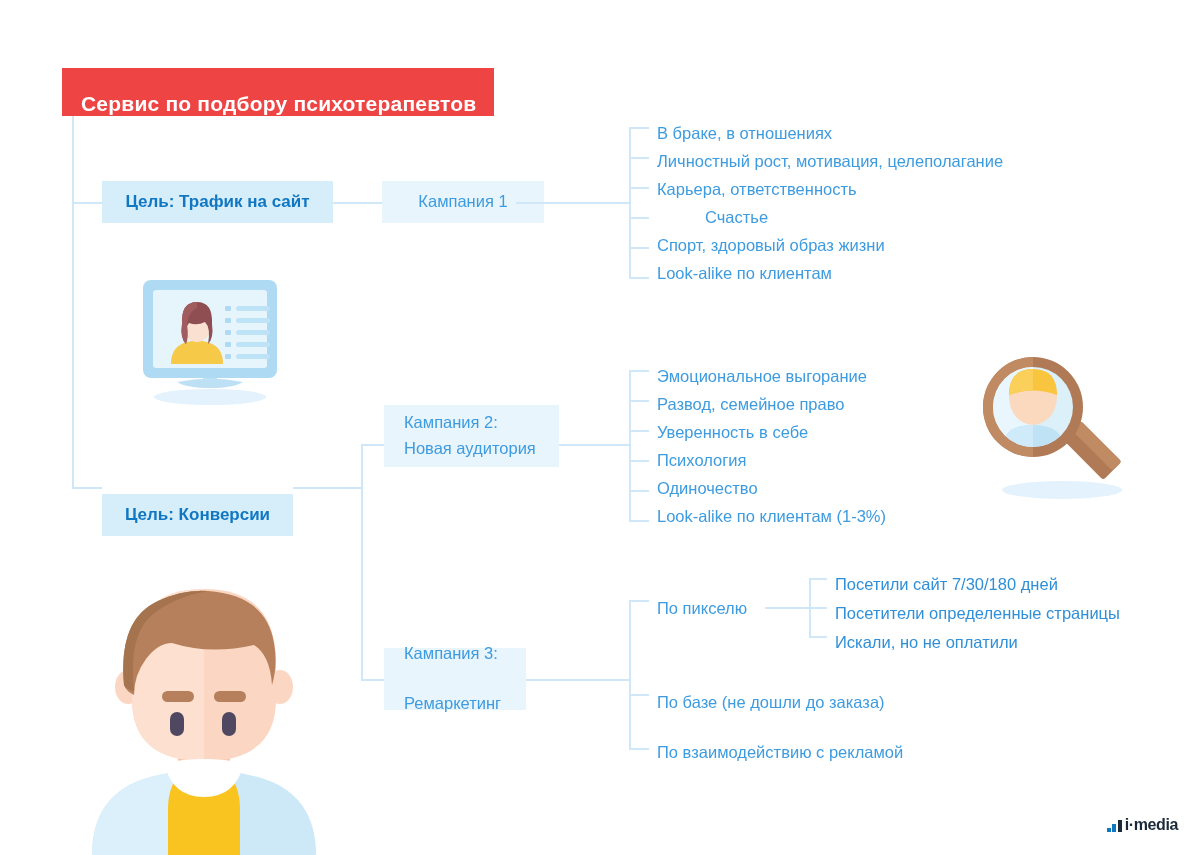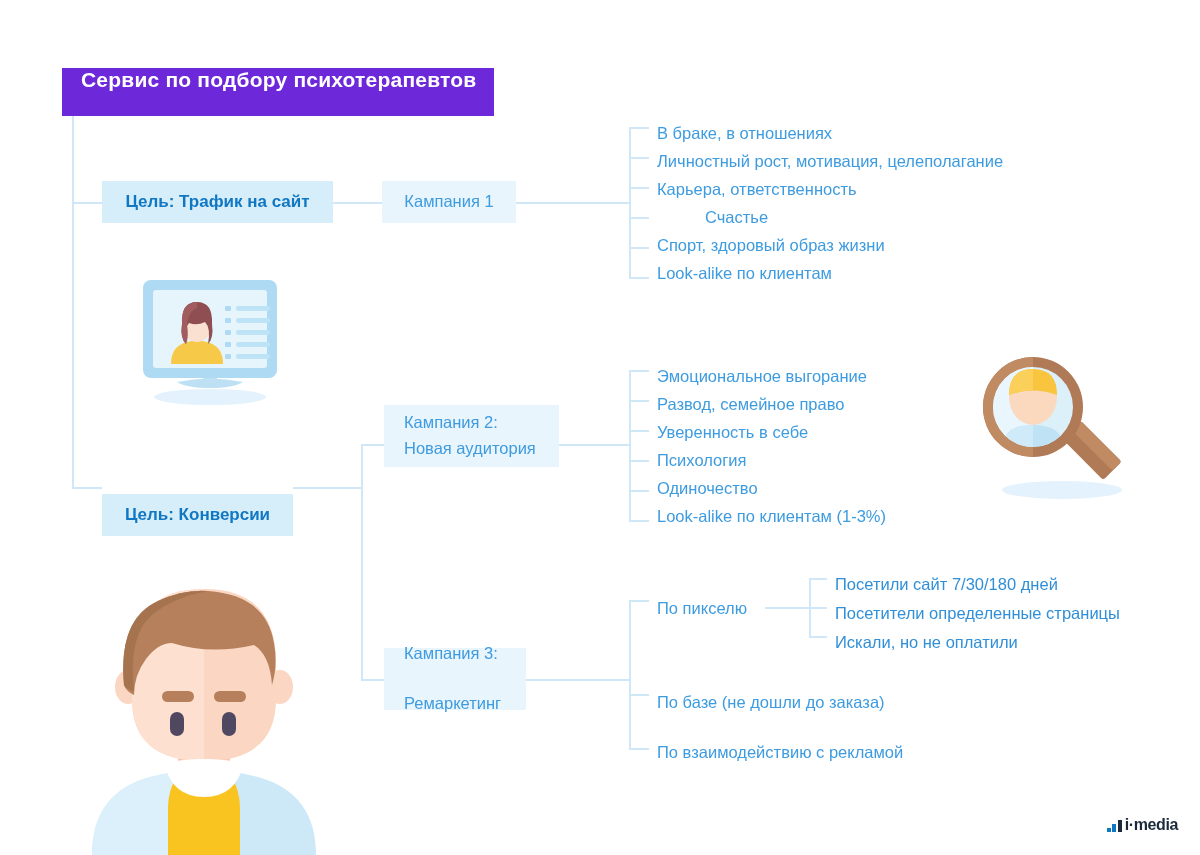--- a/index.html
+++ b/index.html
@@ -7,21 +7,21 @@
   body{
     width:1200px;height:855px;position:relative;overflow:hidden;
     font-family:"Liberation Sans", sans-serif;
     -webkit-font-smoothing:antialiased;
   }
   .canvas{position:absolute;inset:0;}
 
   
   .banner{
     position:absolute;left:62px;top:68px;width:432px;height:48px;
-    background:#6d28d9;display:flex;align-items:flex-start;
+    background:#ef4444;display:flex;align-items:flex-end;
   }
   .banner-text{
     color:#ffffff;font-size:21px;font-weight:bold;letter-spacing:.2px;
     padding-left:19px;white-space:nowrap;
   }
 
   
   .goal-box{
     position:absolute;background:#D6EDFA;display:flex;align-items:center;
     justify-content:center;
@@ -82,21 +82,21 @@
   <div class="goal-box" style="left:102px;top:181px;width:231px;height:42px;">
     <span class="lbl">Цель: Трафик на сайт</span>
   </div>
 
   <div class="goal-box" style="left:102px;top:494px;width:191px;height:42px;">
     <span class="lbl">Цель: Конверсии</span>
   </div>
 
   <div class="ln h" style="left:333px;top:202px;width:49px;"></div>
 
-  <div class="camp-box centered" style="left:382px;top:181px;width:134px;height:42px;">
+  <div class="camp-box centered" style="left:382px;top:181px;width:162px;height:42px;">
     <span class="lbl">Кампания 1</span>
   </div>
 
   <div class="ln h" style="left:516px;top:202px;width:113px;"></div>
   <div class="ln v" style="left:629px;top:127px;height:150px;"></div>
 
   <div class="ln h" style="left:629px;top:127px;width:20px;"></div>
   <div class="ln h" style="left:629px;top:157px;width:20px;"></div>
   <div class="ln h" style="left:629px;top:187px;width:20px;"></div>
   <div class="ln h" style="left:629px;top:217px;width:20px;"></div>

